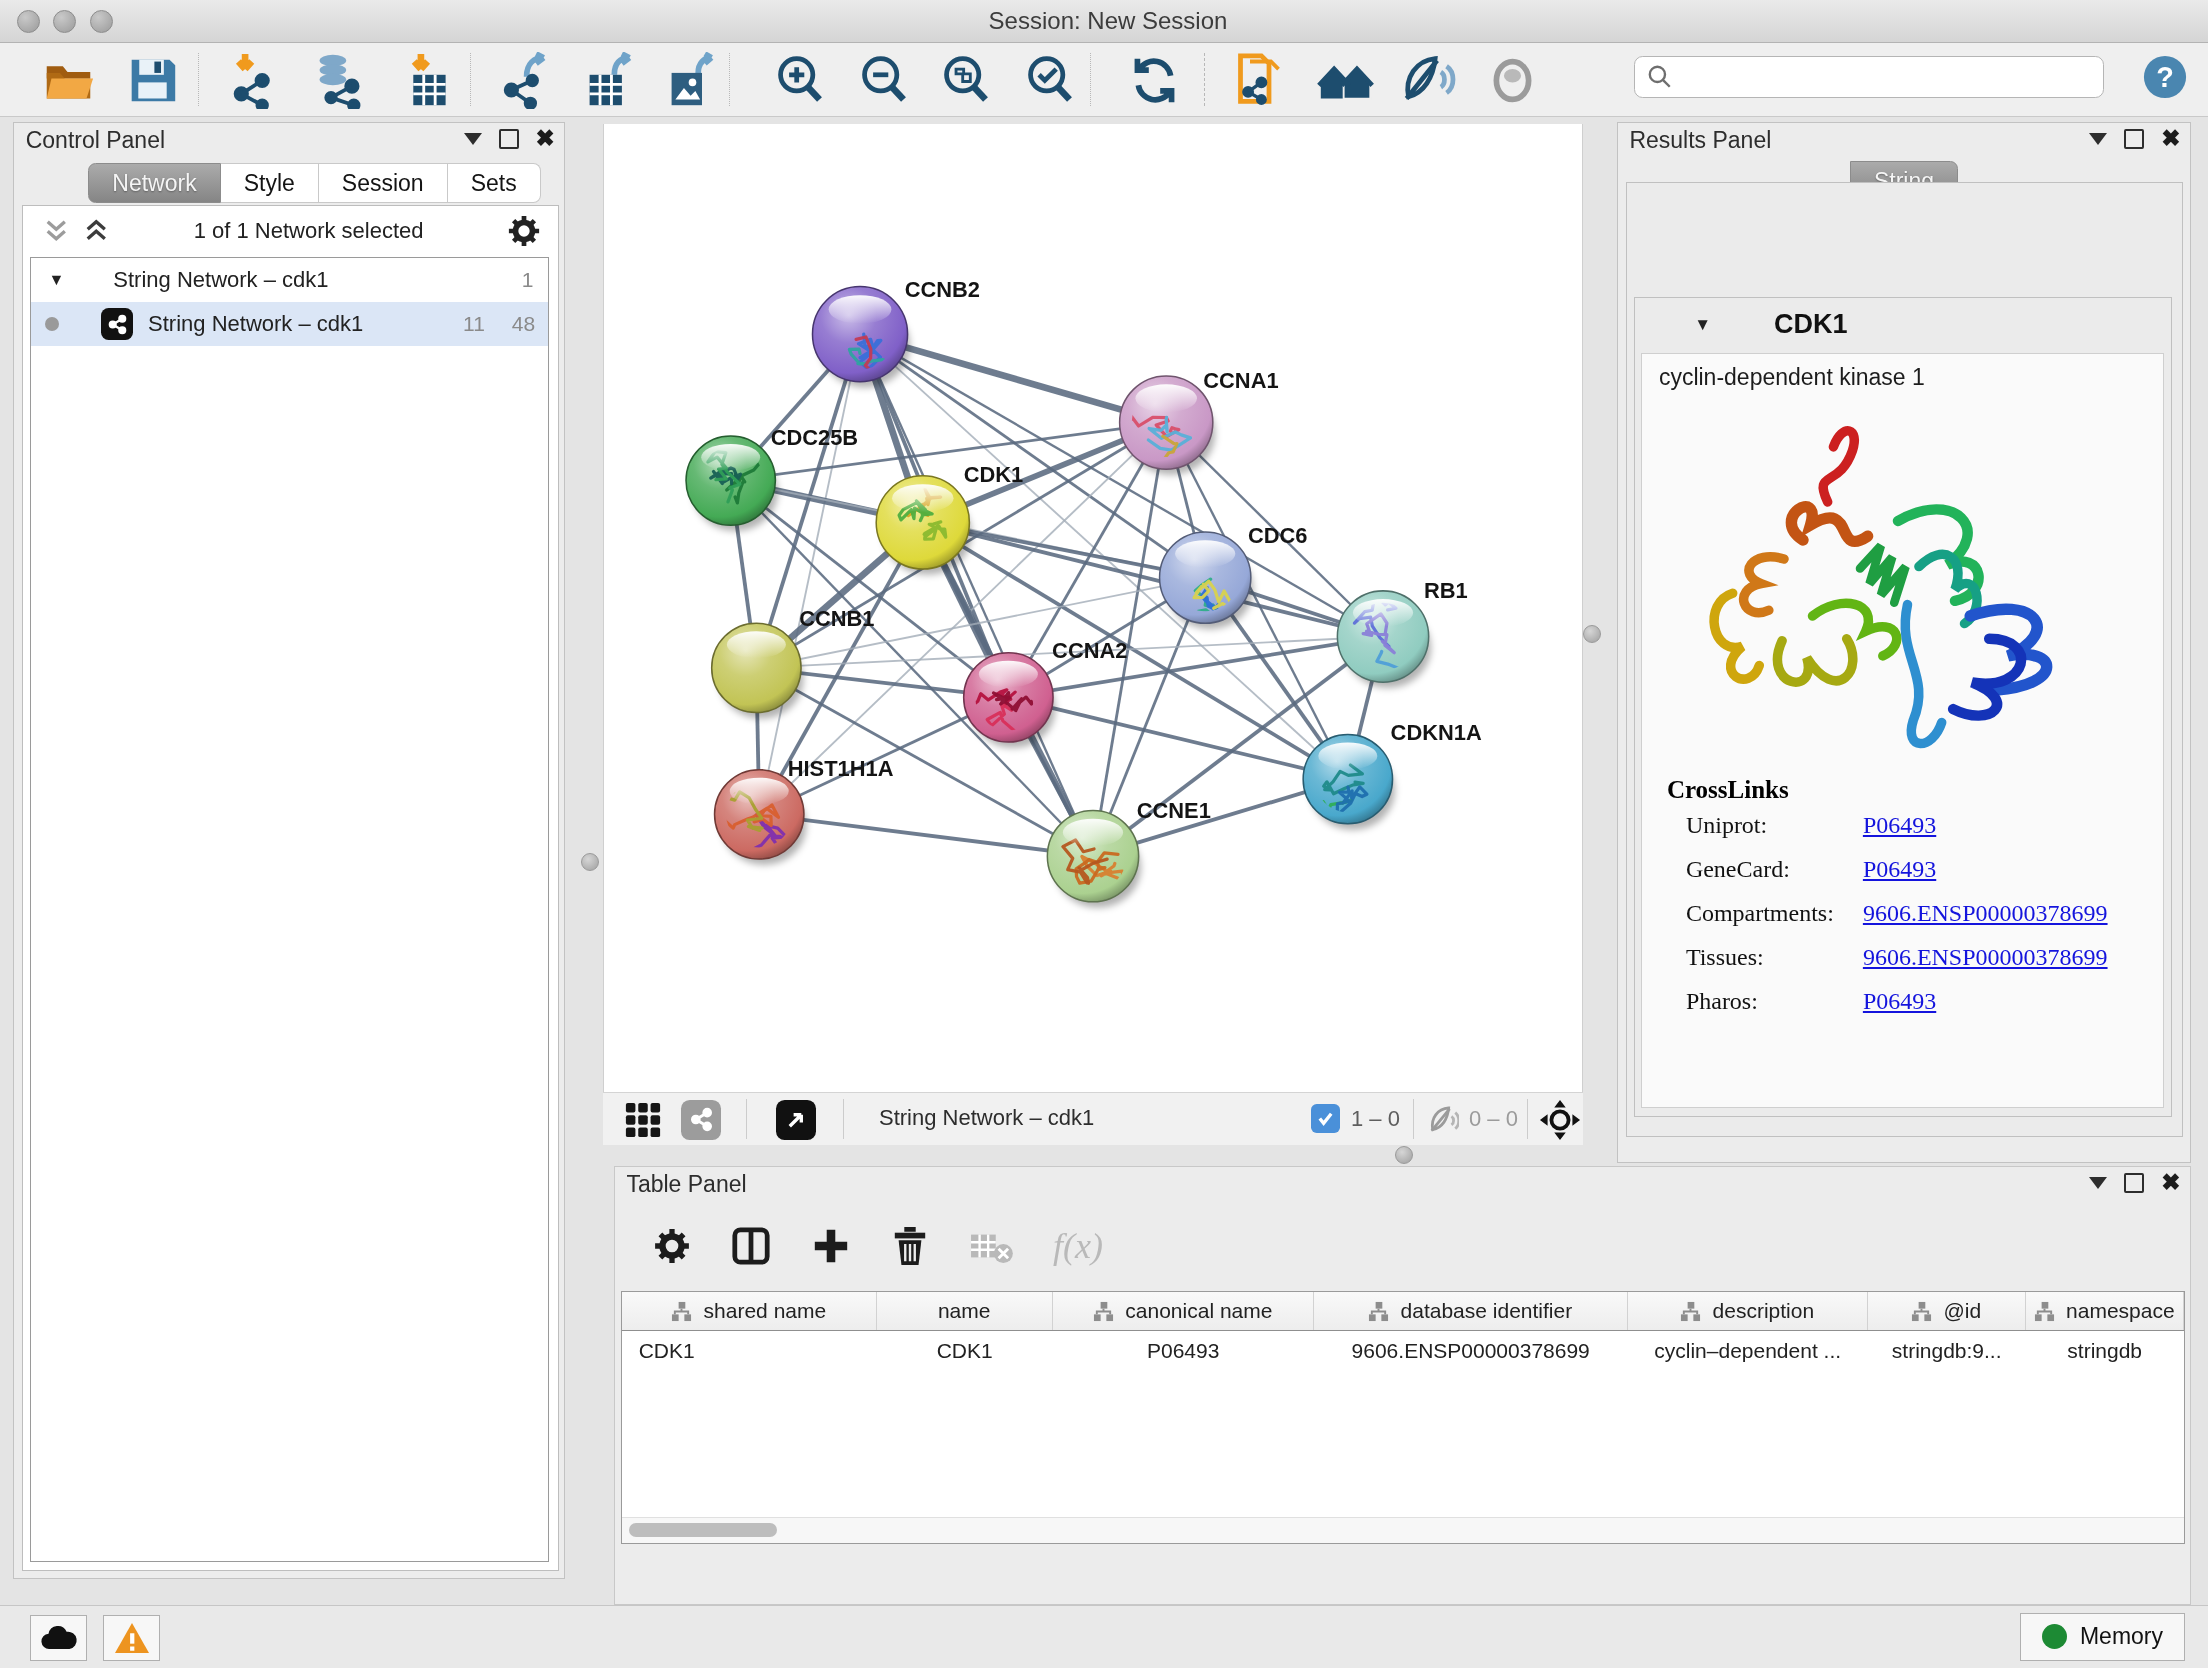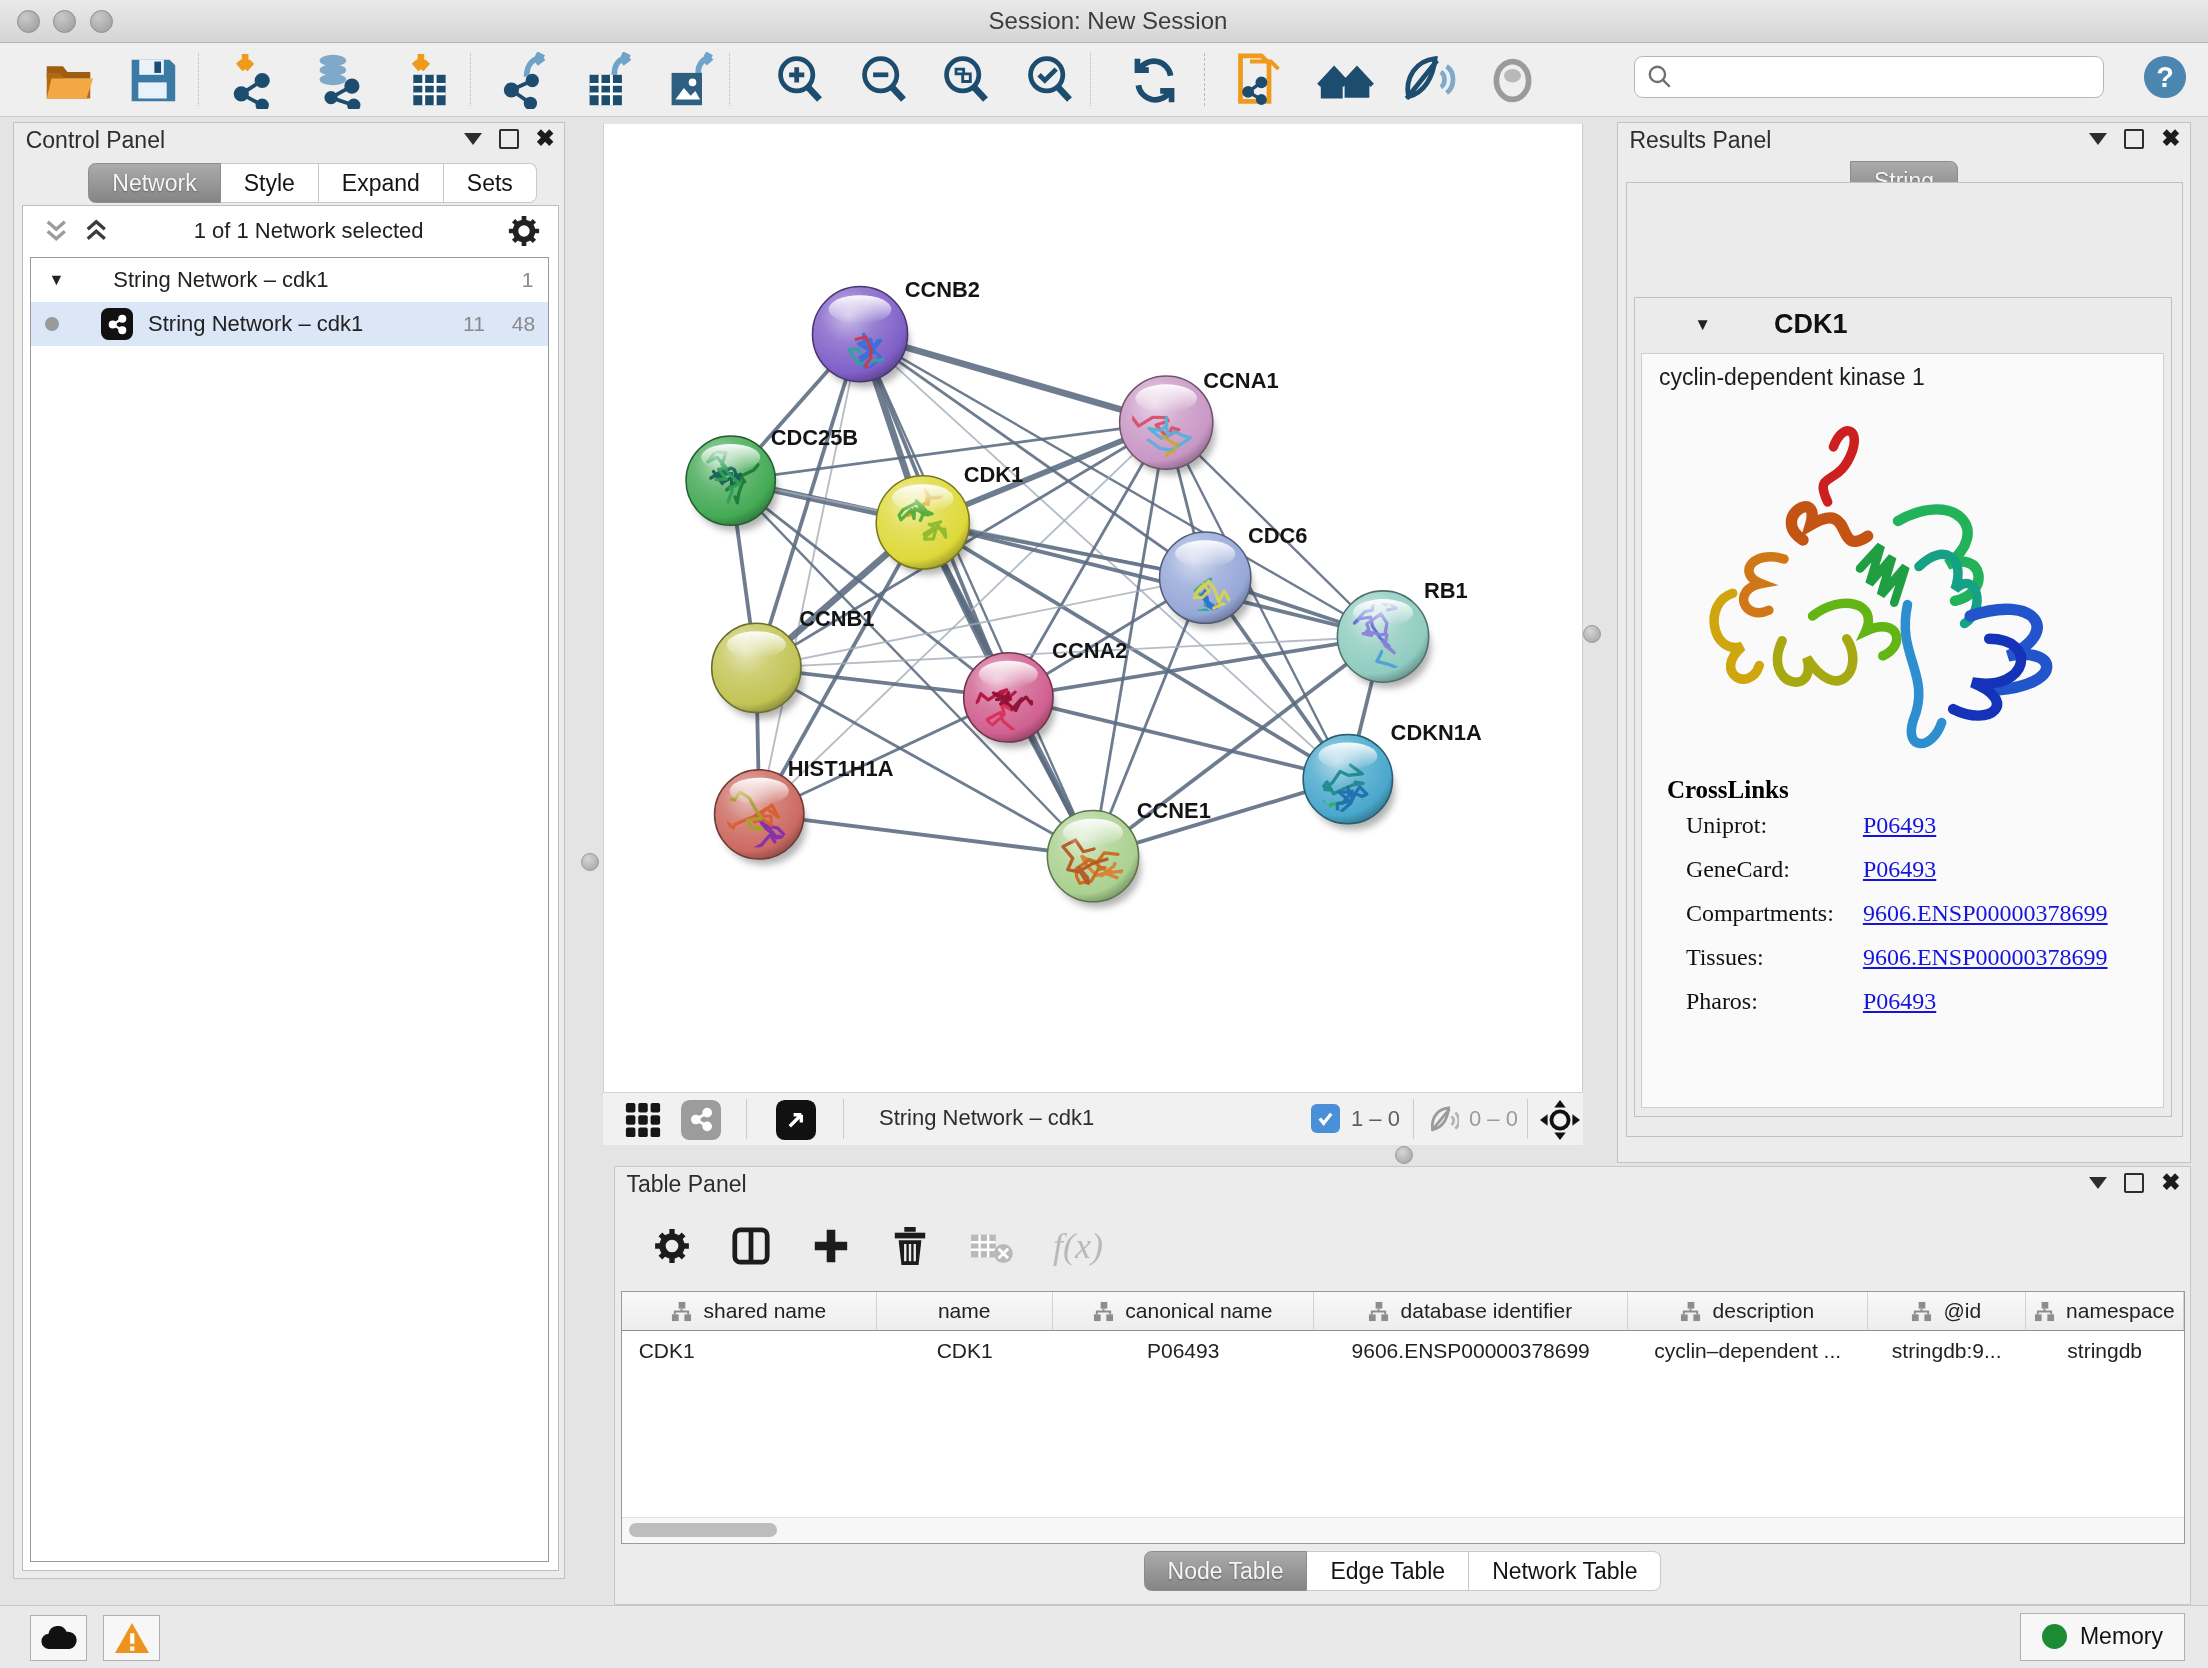--- a/index.html
+++ b/index.html
@@ -250,21 +250,21 @@
       <span class="winbtns">
         <span class="tri-dn"></span>
         <span class="sqr"></span>
         <span class="xx">✖</span>
       </span>
     </div>
     <div class="abs" style="left:74px;top:40px">
       <span class="seg">
         <span class="tab sel">Network</span>
         <span class="tab">Style</span>
-        <span class="tab">Expand</span>
+        <span class="tab">Session</span>
         <span class="tab">Sets</span>
       </span>
     </div>
     <div id="cp-box">
       <div id="cp-toolrow">
         <svg width="28.5" height="28.5" viewBox="0 0 30 30" style="margin-left:19px">
             <path d="M6 6l9 8 9-8M6 16l9 8 9-8" stroke="#9c9c9c" stroke-width="3.5" fill="none"></path>
           </svg>
         <svg width="28.5" height="28.5" viewBox="0 0 30 30" style="margin-left:11.4px">
             <path d="M6 14l9-8 9 8M6 24l9-8 9 8" stroke="#3c3c3c" stroke-width="3.5" fill="none"></path>
@@ -832,27 +832,20 @@
         <span class="td" style="justify-content:center;padding-left:0">P06493</span>
         <span class="td" style="justify-content:center;padding-left:0">9606.ENSP00000378699</span>
         <span class="td" style="justify-content:center;padding-left:0">cyclin–dependent ...</span>
         <span class="td" style="justify-content:center;padding-left:0">stringdb:9...</span>
         <span class="td" style="justify-content:center;padding-left:0">stringdb</span>
       </div>
       <div id="tp-hscroll">
           <div id="tp-thumb"></div>
         </div>
     </div>
-    <div id="tp-tabs">
-      <span class="seg">
-        <span class="tab sel">Node Table</span>
-        <span class="tab">Edge Table</span>
-        <span class="tab">Network Table</span>
-      </span>
-    </div>
   </div>
 
   <div class="abs" id="statusbar">
     <div class="sb-btn" style="left:30px">
       <svg width="38" height="27" viewBox="0 0 40 28">
           <path d="M10 26a8 8 0 0 1-1-16 10 10 0 0 1 19-2 7 7 0 0 1 3 18z" fill="#111"></path>
         </svg>
     </div>
     <div class="sb-btn" style="left:103px">
       <svg width="38" height="34" viewBox="0 0 40 36">

